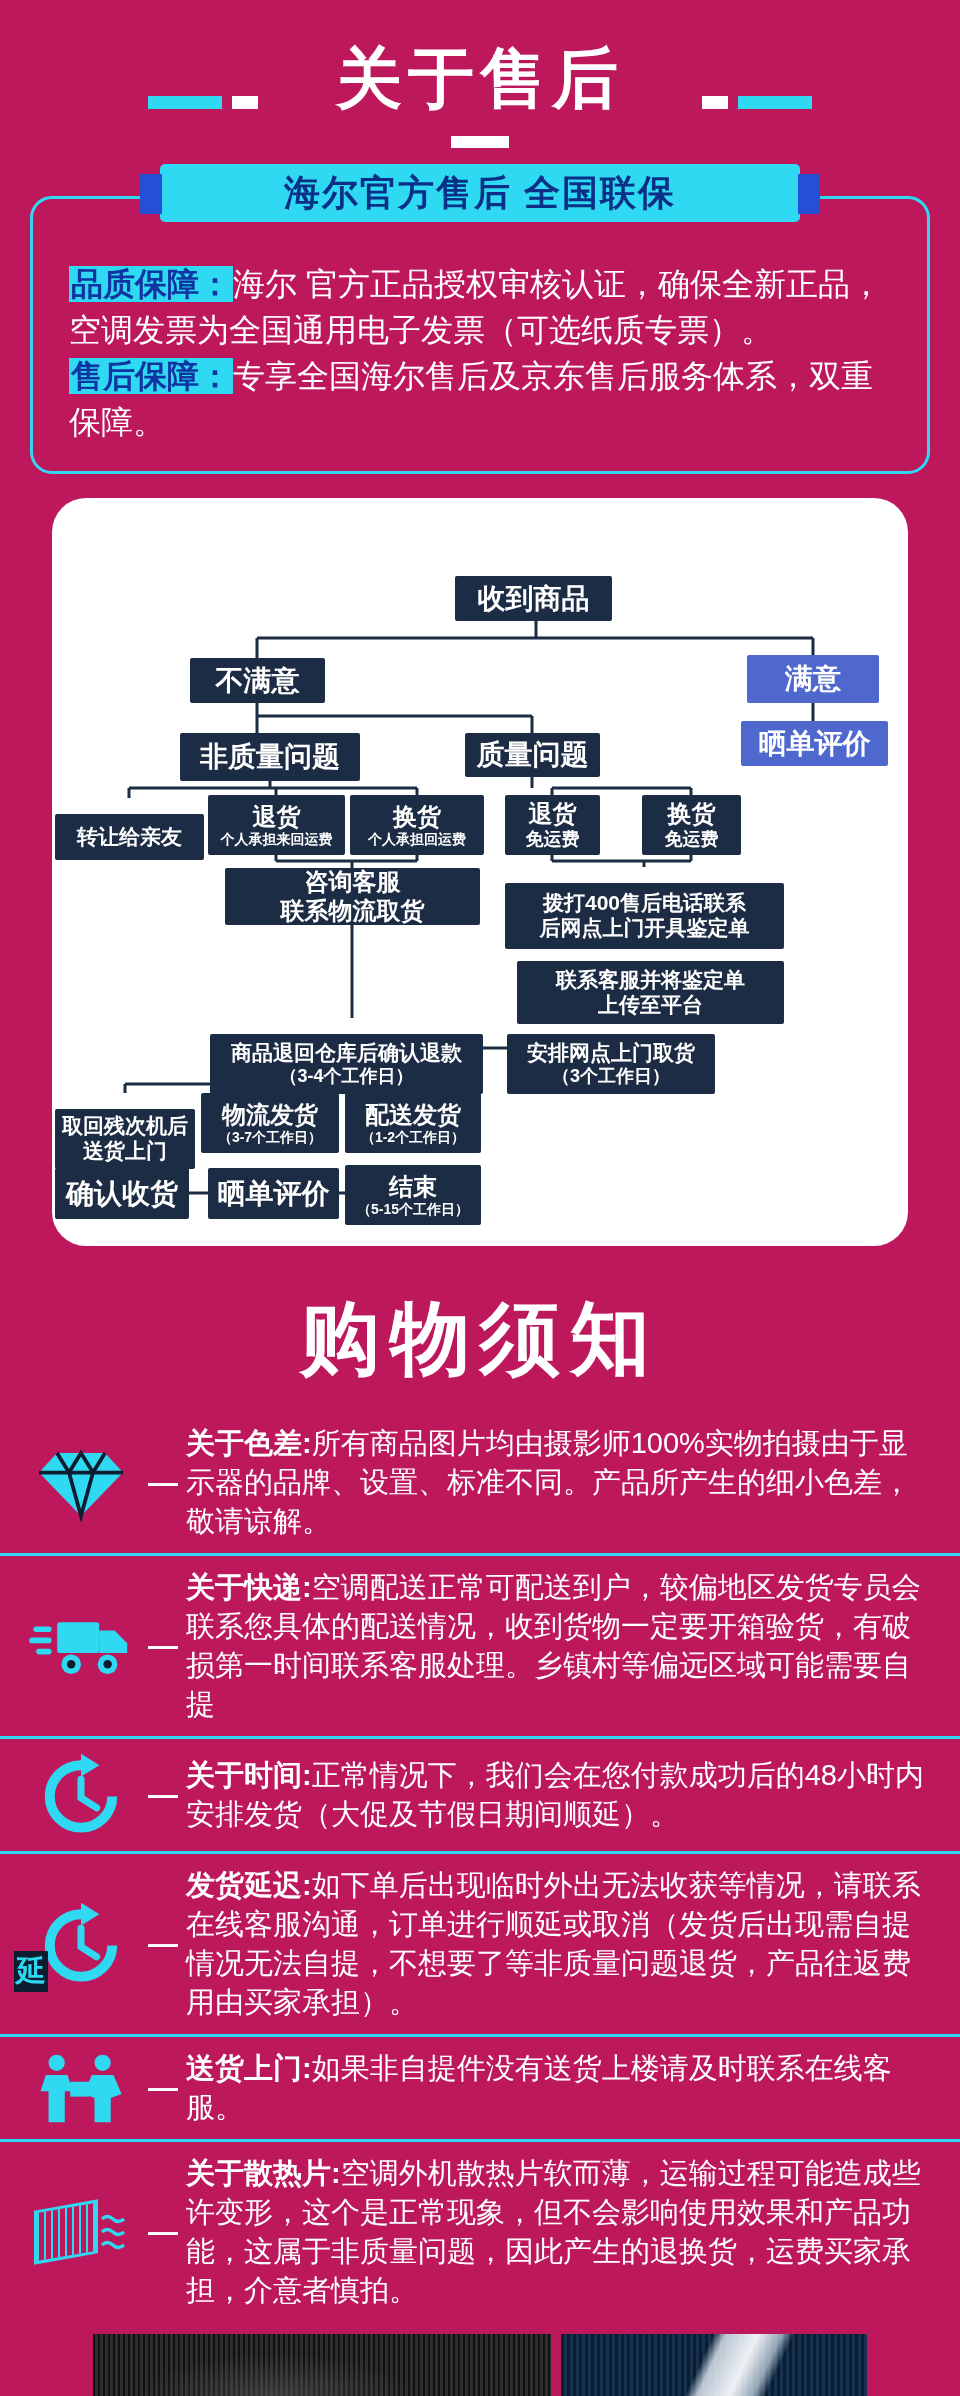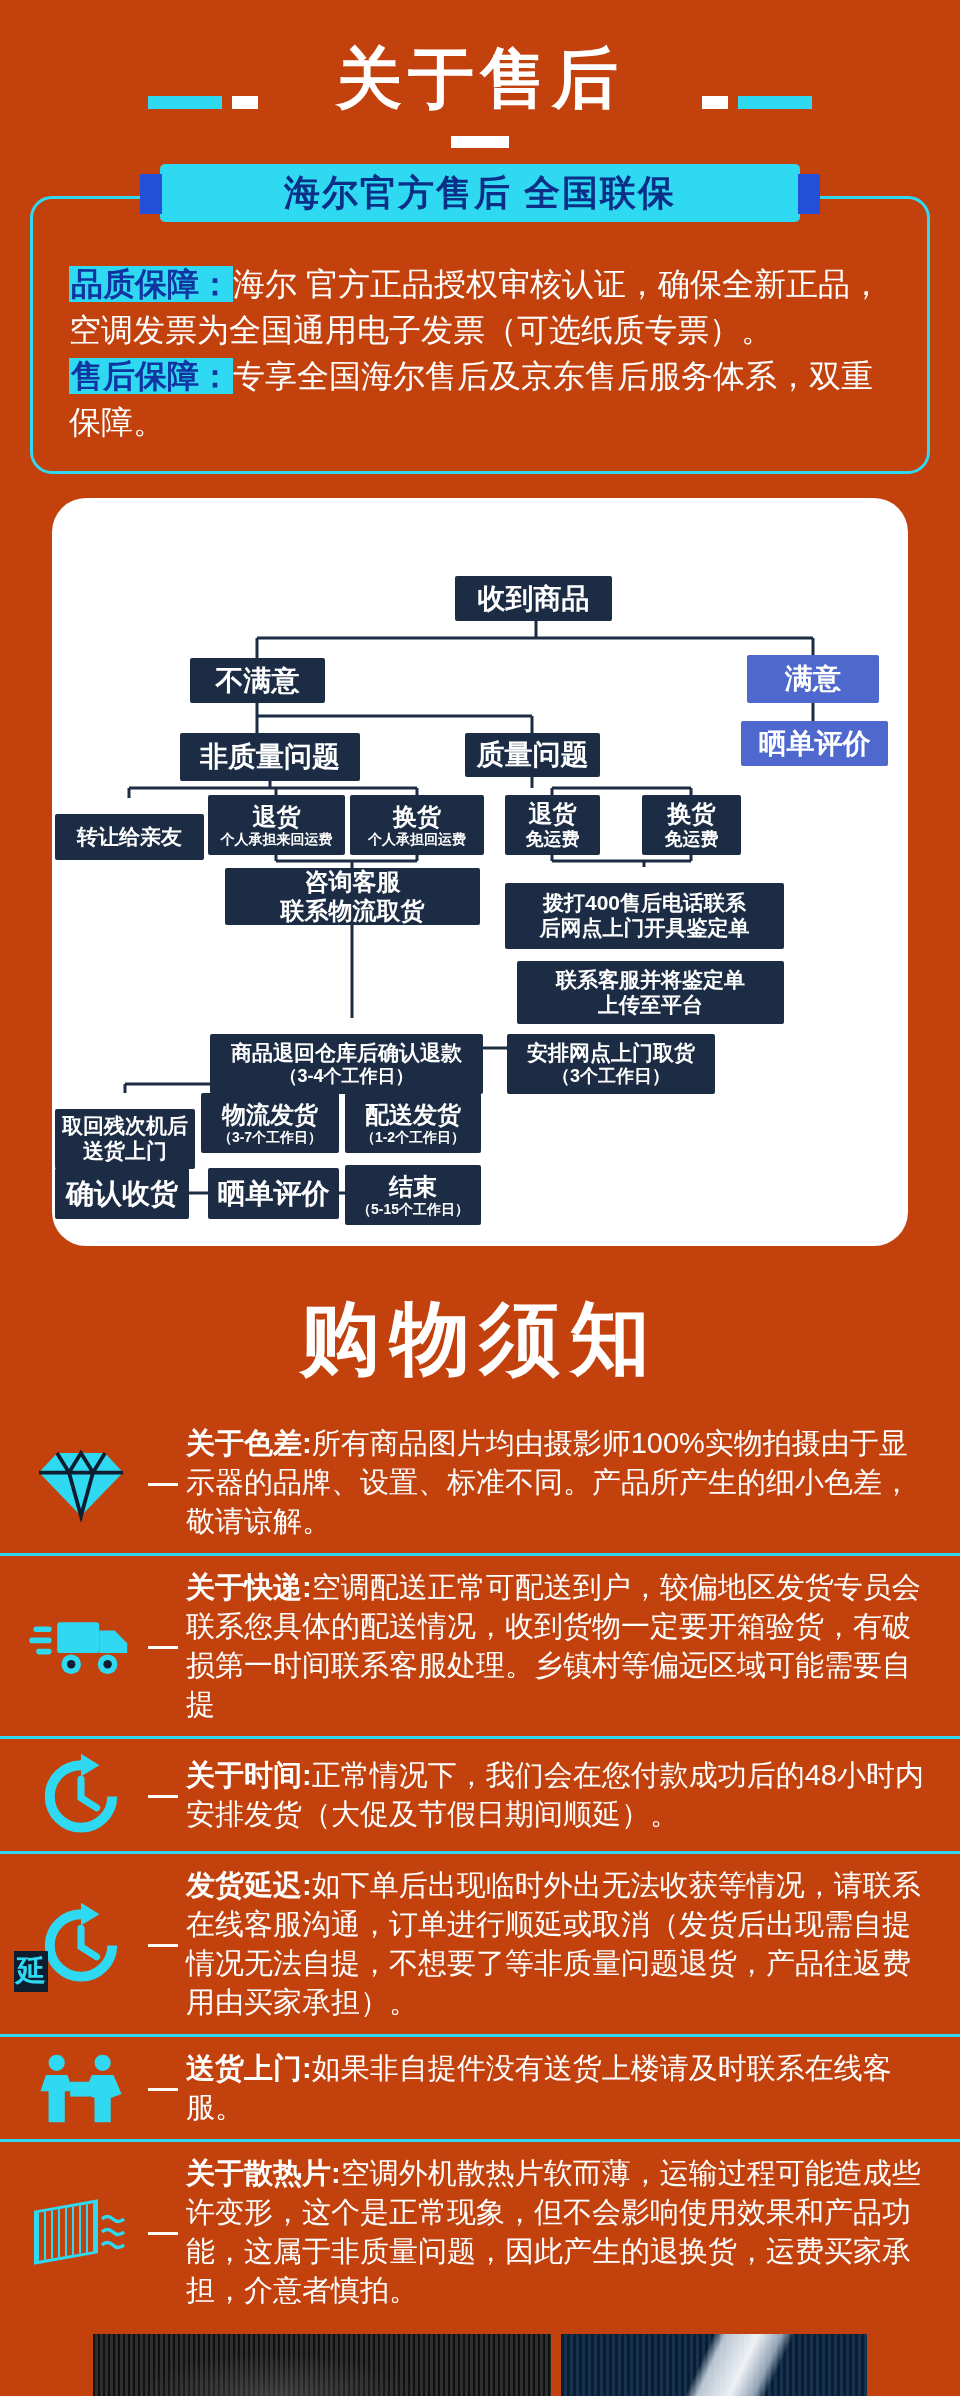--- a/index.html
+++ b/index.html
@@ -1,17 +1,17 @@
 <!DOCTYPE html>
 <html><head>
 <meta charset="utf-8">
 <style>
   * { box-sizing: border-box; margin: 0; padding: 0; }
   body { background: #0d1c2f; font-family: "Liberation Sans", "DejaVu Sans", sans-serif; }
-  .page { width: 960px; height: 2396px; background: #c2410c; color: #fff; position: relative; overflow: hidden; margin: 0 auto; }
+  .page { width: 960px; height: 2396px; background: #be185d; color: #fff; position: relative; overflow: hidden; margin: 0 auto; }
 
   
   .page-title { text-align: center; font-size: 66px; font-weight: bold; padding-top: 34px; letter-spacing: 6px; position: relative; }
   .title-underline { width: 58px; height: 12px; background: #ffffff; margin: 12px auto 0; }
   .deco { position: absolute; height: 13px; top: 96px; }
   .deco.cyan { background: #2fd9f2; width: 74px; }
   .deco.white { background: #ffffff; width: 26px; }
   .deco.l1 { left: 148px; } .deco.l2 { left: 232px; }
   .deco.r1 { right: 148px; } .deco.r2 { right: 232px; }
 

